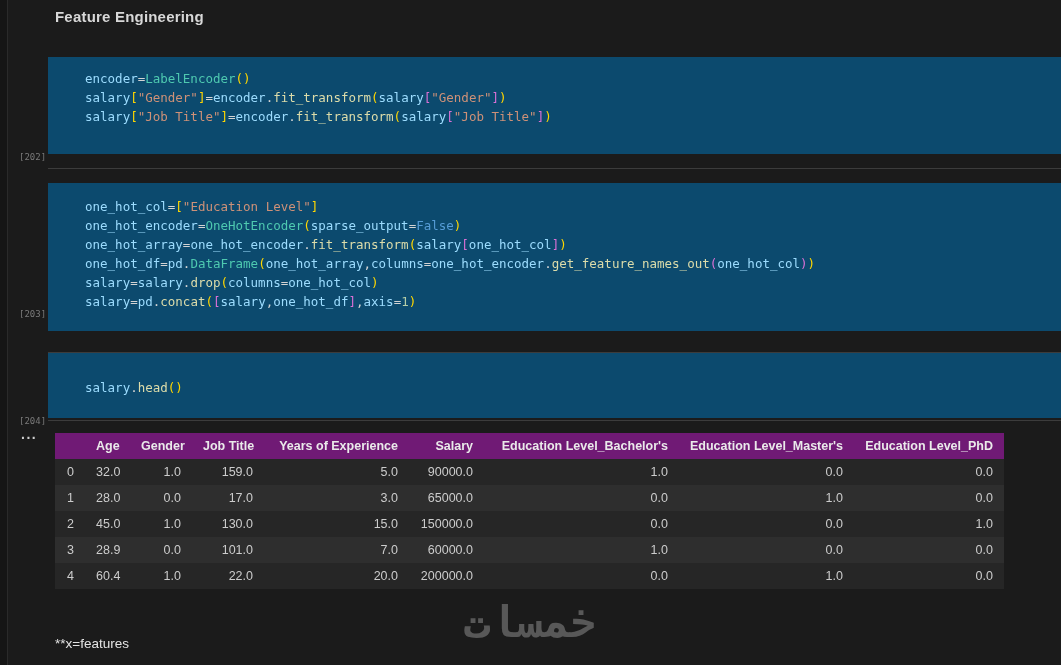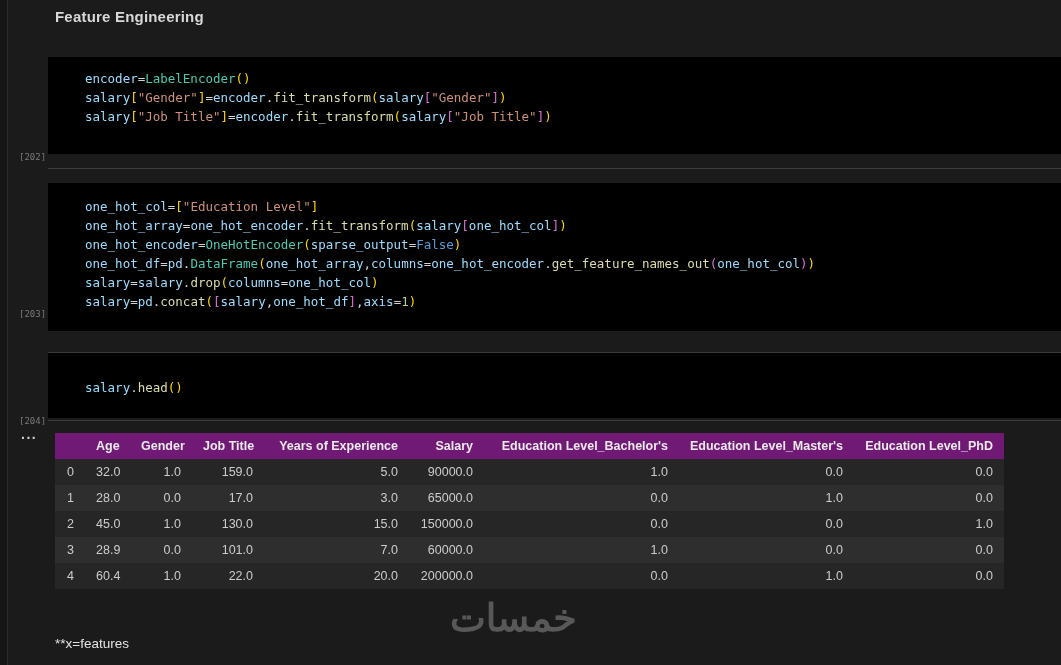--- a/index.html
+++ b/index.html
@@ -17,21 +17,21 @@
     background:#151515; border-right:1px solid #2a2a2a;
   }
 
   .title {
     position:absolute; left:55px; top:8px;
     font-size:15px; font-weight:700; color:#d8d8d8; letter-spacing:.2px;text-align:right;
   }
 
   .code-cell {
     position:absolute; left:48px; right:0;
-    background:#000000;
+    background:#0c4a6e;
     font-family:"DejaVu Sans Mono", "Liberation Mono", monospace;
     font-size:12.5px;
   }
   .cell-1 { top:57px;  height:97px;  padding:12px 0 0 37px; }
   .cell-2 { top:183px; height:148px; padding:14px 0 0 37px; }
   .cell-3 { top:353px; height:65px;  padding:25px 0 0 37px; }
   .code-line { height:19px; line-height:19px; white-space:pre; }
 
   .tk-var { color:var(--tk-var); }
   .tk-op  { color:var(--tk-op); }
@@ -77,23 +77,23 @@
   table.df tbody tr:nth-child(odd)  { background:#262626; }
   table.df tbody tr:nth-child(even) { background:#2e2e2e; }
 
   .footer-text {
     position:absolute; left:55px; top:636px;
     font-size:13.5px; color:#e4e4e4;
   }
 
   .watermark {
     position:absolute; left:450px; top:596px; width:160px;
-    text-align:left; direction:rtl;
-    font-family:Liberation Serif, serif;
-    font-size:38px; font-weight:700;
+    text-align:center; direction:rtl;
+    font-family:Liberation Mono, monospace;
+    font-size:44px; font-weight:700;
     color:#8a8a8a; opacity:.55;
   }
 </style>
 </head>
 <body>
 
 <div class="screen">
 
   <div class="left-strip"></div>
 
@@ -103,22 +103,22 @@
       <div class="code-line"><span class="tk-var">encoder</span><span class="tk-op">=</span><span class="tk-cls">LabelEncoder</span><span class="tk-b1">()</span></div>
       <div class="code-line"><span class="tk-var">salary</span><span class="tk-b1">[</span><span class="tk-str">"Gender"</span><span class="tk-b1">]</span><span class="tk-op">=</span><span class="tk-var">encoder</span><span class="tk-op">.</span><span class="tk-fn">fit_transform</span><span class="tk-b1">(</span><span class="tk-var">salary</span><span class="tk-b2">[</span><span class="tk-str">"Gender"</span><span class="tk-b2">]</span><span class="tk-b1">)</span></div>
       <div class="code-line"><span class="tk-var">salary</span><span class="tk-b1">[</span><span class="tk-str">"Job Title"</span><span class="tk-b1">]</span><span class="tk-op">=</span><span class="tk-var">encoder</span><span class="tk-op">.</span><span class="tk-fn">fit_transform</span><span class="tk-b1">(</span><span class="tk-var">salary</span><span class="tk-b2">[</span><span class="tk-str">"Job Title"</span><span class="tk-b2">]</span><span class="tk-b1">)</span></div>
     </div>
   <span class="exec-label exec-202">[202]</span>
 
   <div class="divider div-1"></div>
 
   <div class="code-cell cell-2">
       <div class="code-line"><span class="tk-var">one_hot_col</span><span class="tk-op">=</span><span class="tk-b1">[</span><span class="tk-str">"Education Level"</span><span class="tk-b1">]</span></div>
+      <div class="code-line"><span class="tk-var">one_hot_encoder</span><span class="tk-op">=</span><span class="tk-cls">OneHotEncoder</span><span class="tk-b1">(</span><span class="tk-var">sparse_output</span><span class="tk-op">=</span><span class="tk-kw">False</span><span class="tk-b1">)</span></div>
       <div class="code-line"><span class="tk-var">one_hot_array</span><span class="tk-op">=</span><span class="tk-var">one_hot_encoder</span><span class="tk-op">.</span><span class="tk-fn">fit_transform</span><span class="tk-b1">(</span><span class="tk-var">salary</span><span class="tk-b2">[</span><span class="tk-var">one_hot_col</span><span class="tk-b2">]</span><span class="tk-b1">)</span></div>
-      <div class="code-line"><span class="tk-var">one_hot_encoder</span><span class="tk-op">=</span><span class="tk-cls">OneHotEncoder</span><span class="tk-b1">(</span><span class="tk-var">sparse_output</span><span class="tk-op">=</span><span class="tk-kw">False</span><span class="tk-b1">)</span></div>
       <div class="code-line"><span class="tk-var">one_hot_df</span><span class="tk-op">=</span><span class="tk-var">pd</span><span class="tk-op">.</span><span class="tk-cls">DataFrame</span><span class="tk-b1">(</span><span class="tk-var">one_hot_array</span><span class="tk-op">,</span><span class="tk-var">columns</span><span class="tk-op">=</span><span class="tk-var">one_hot_encoder</span><span class="tk-op">.</span><span class="tk-fn">get_feature_names_out</span><span class="tk-b2">(</span><span class="tk-var">one_hot_col</span><span class="tk-b2">)</span><span class="tk-b1">)</span></div>
       <div class="code-line"><span class="tk-var">salary</span><span class="tk-op">=</span><span class="tk-var">salary</span><span class="tk-op">.</span><span class="tk-fn">drop</span><span class="tk-b1">(</span><span class="tk-var">columns</span><span class="tk-op">=</span><span class="tk-var">one_hot_col</span><span class="tk-b1">)</span></div>
       <div class="code-line"><span class="tk-var">salary</span><span class="tk-op">=</span><span class="tk-var">pd</span><span class="tk-op">.</span><span class="tk-fn">concat</span><span class="tk-b1">(</span><span class="tk-b2">[</span><span class="tk-var">salary</span><span class="tk-op">,</span><span class="tk-var">one_hot_df</span><span class="tk-b2">]</span><span class="tk-op">,</span><span class="tk-var">axis</span><span class="tk-op">=</span><span class="tk-num">1</span><span class="tk-b1">)</span></div>
     </div>
   <span class="exec-label exec-203">[203]</span>
 
   <div class="divider div-2"></div>
 
   <div class="code-cell cell-3">
       <div class="code-line"><span class="tk-var">salary</span><span class="tk-op">.</span><span class="tk-fn">head</span><span class="tk-b1">()</span></div>

